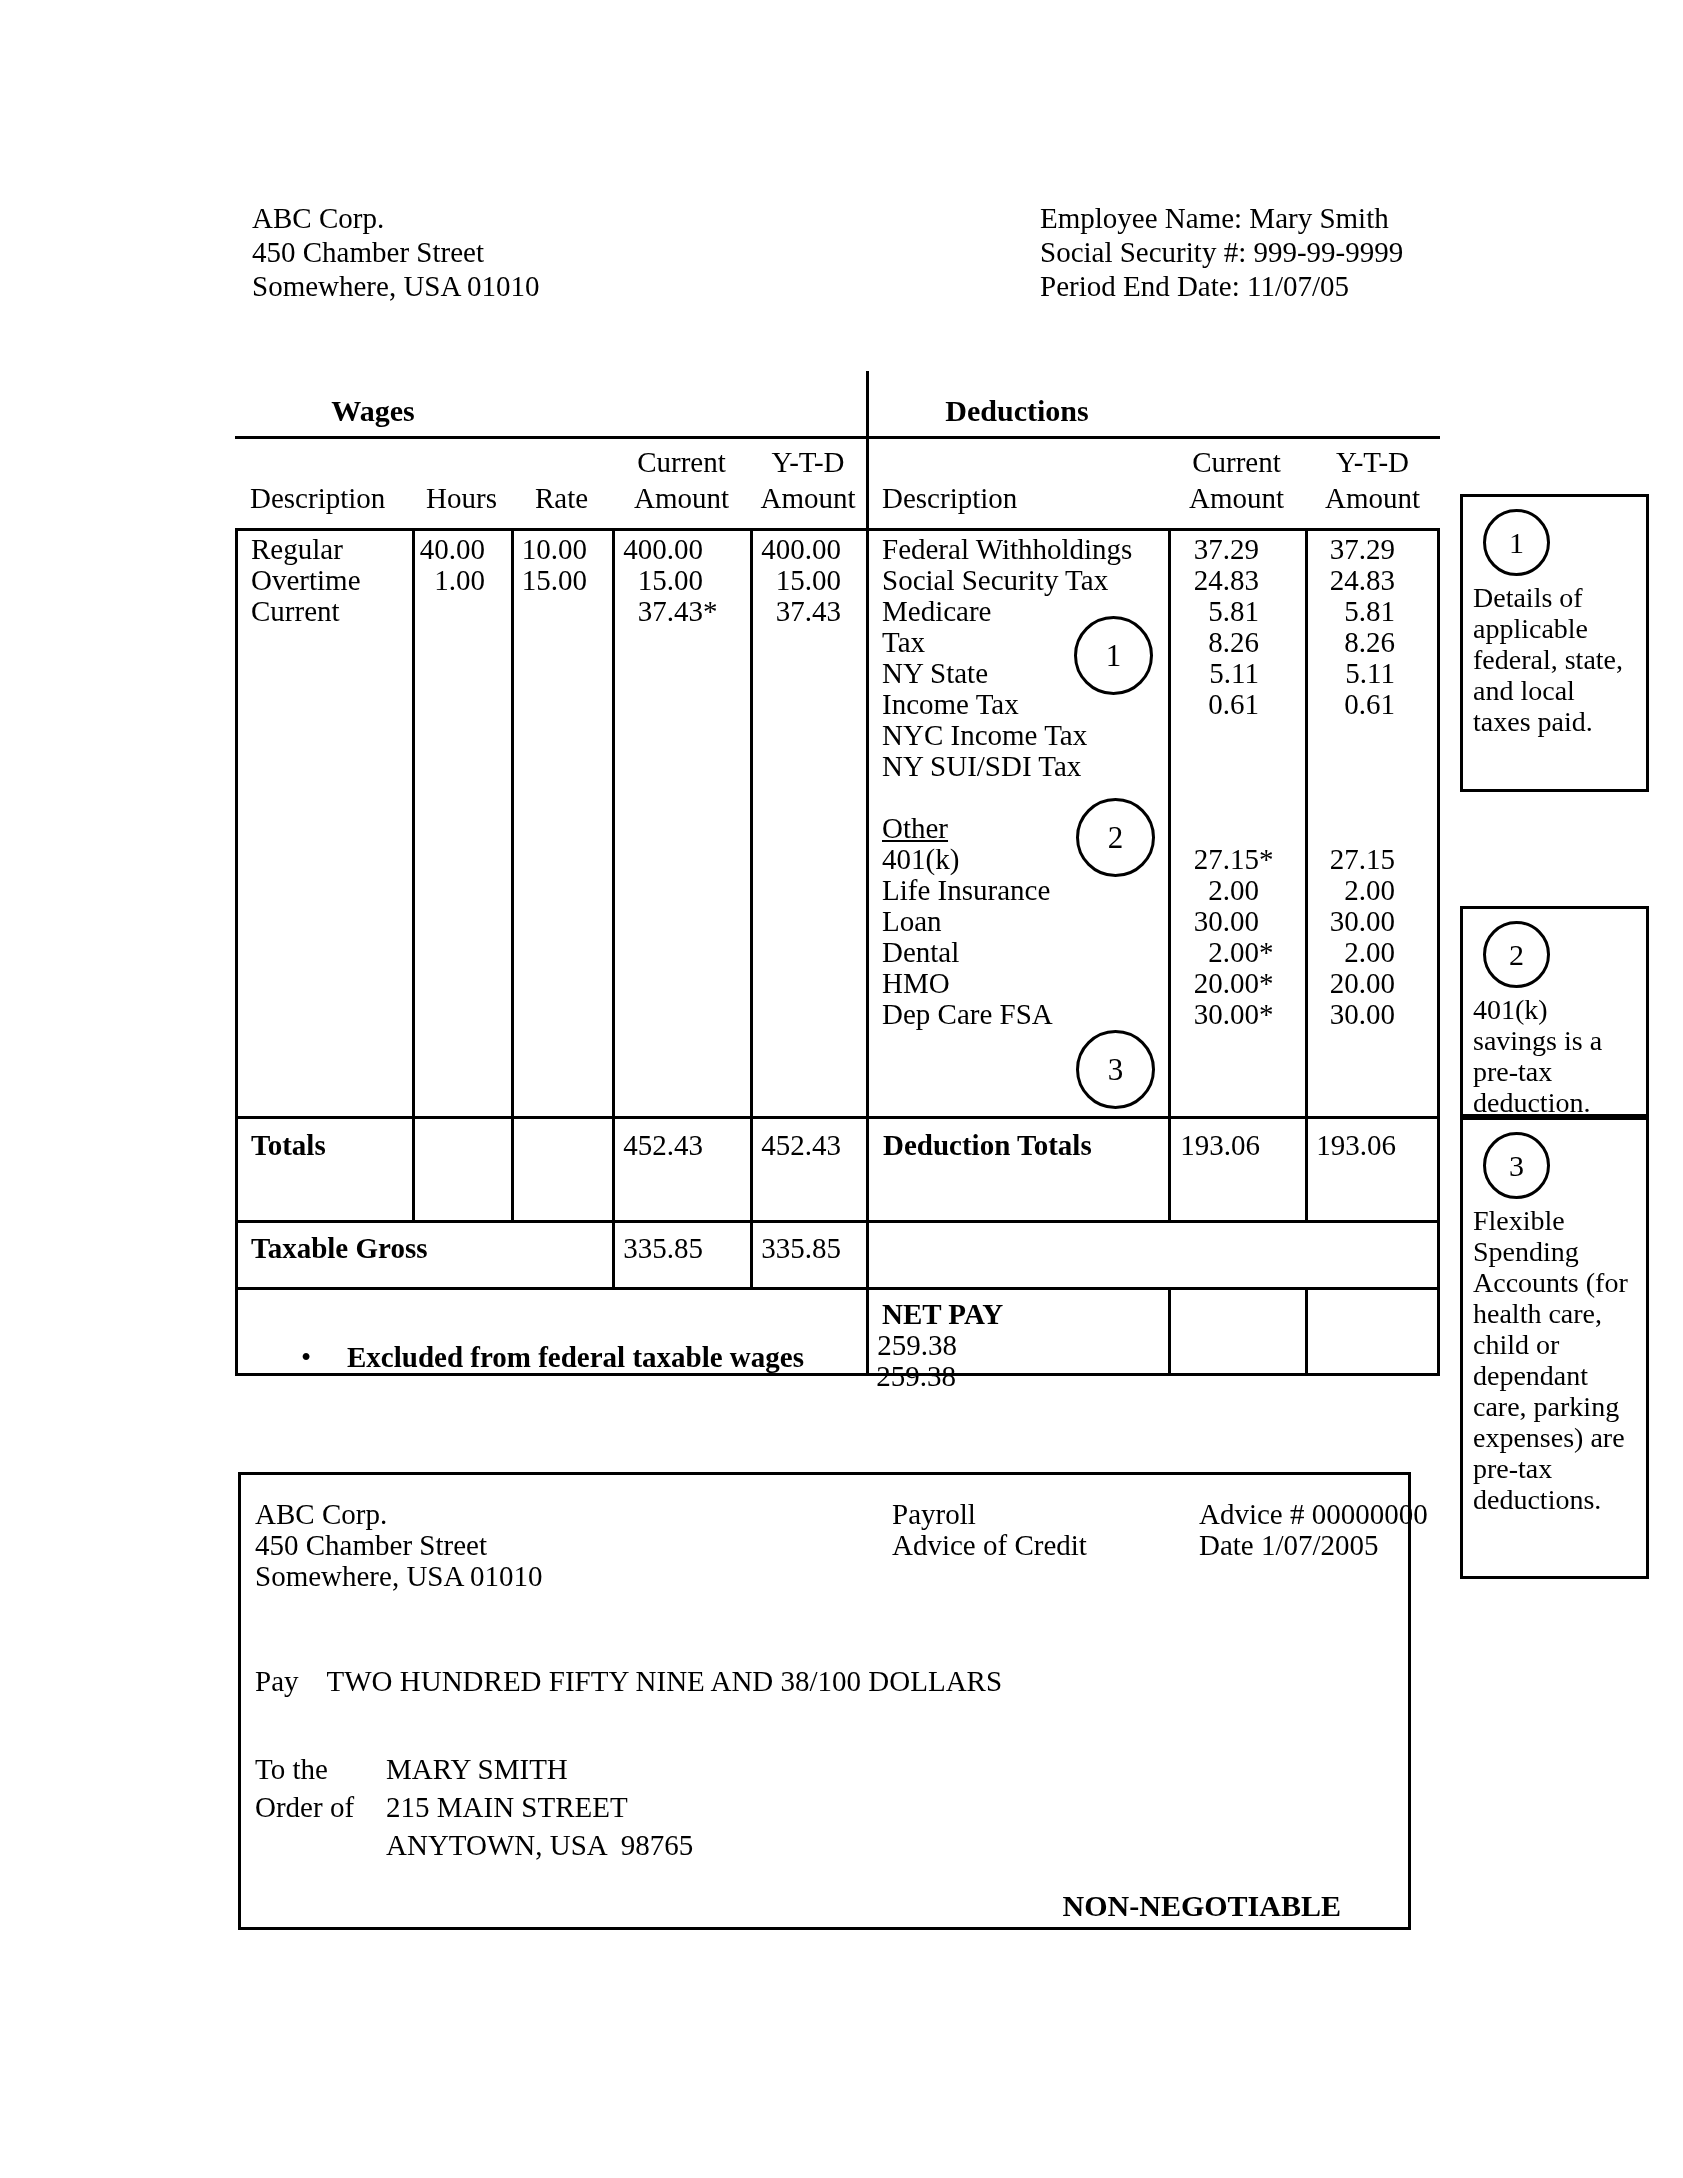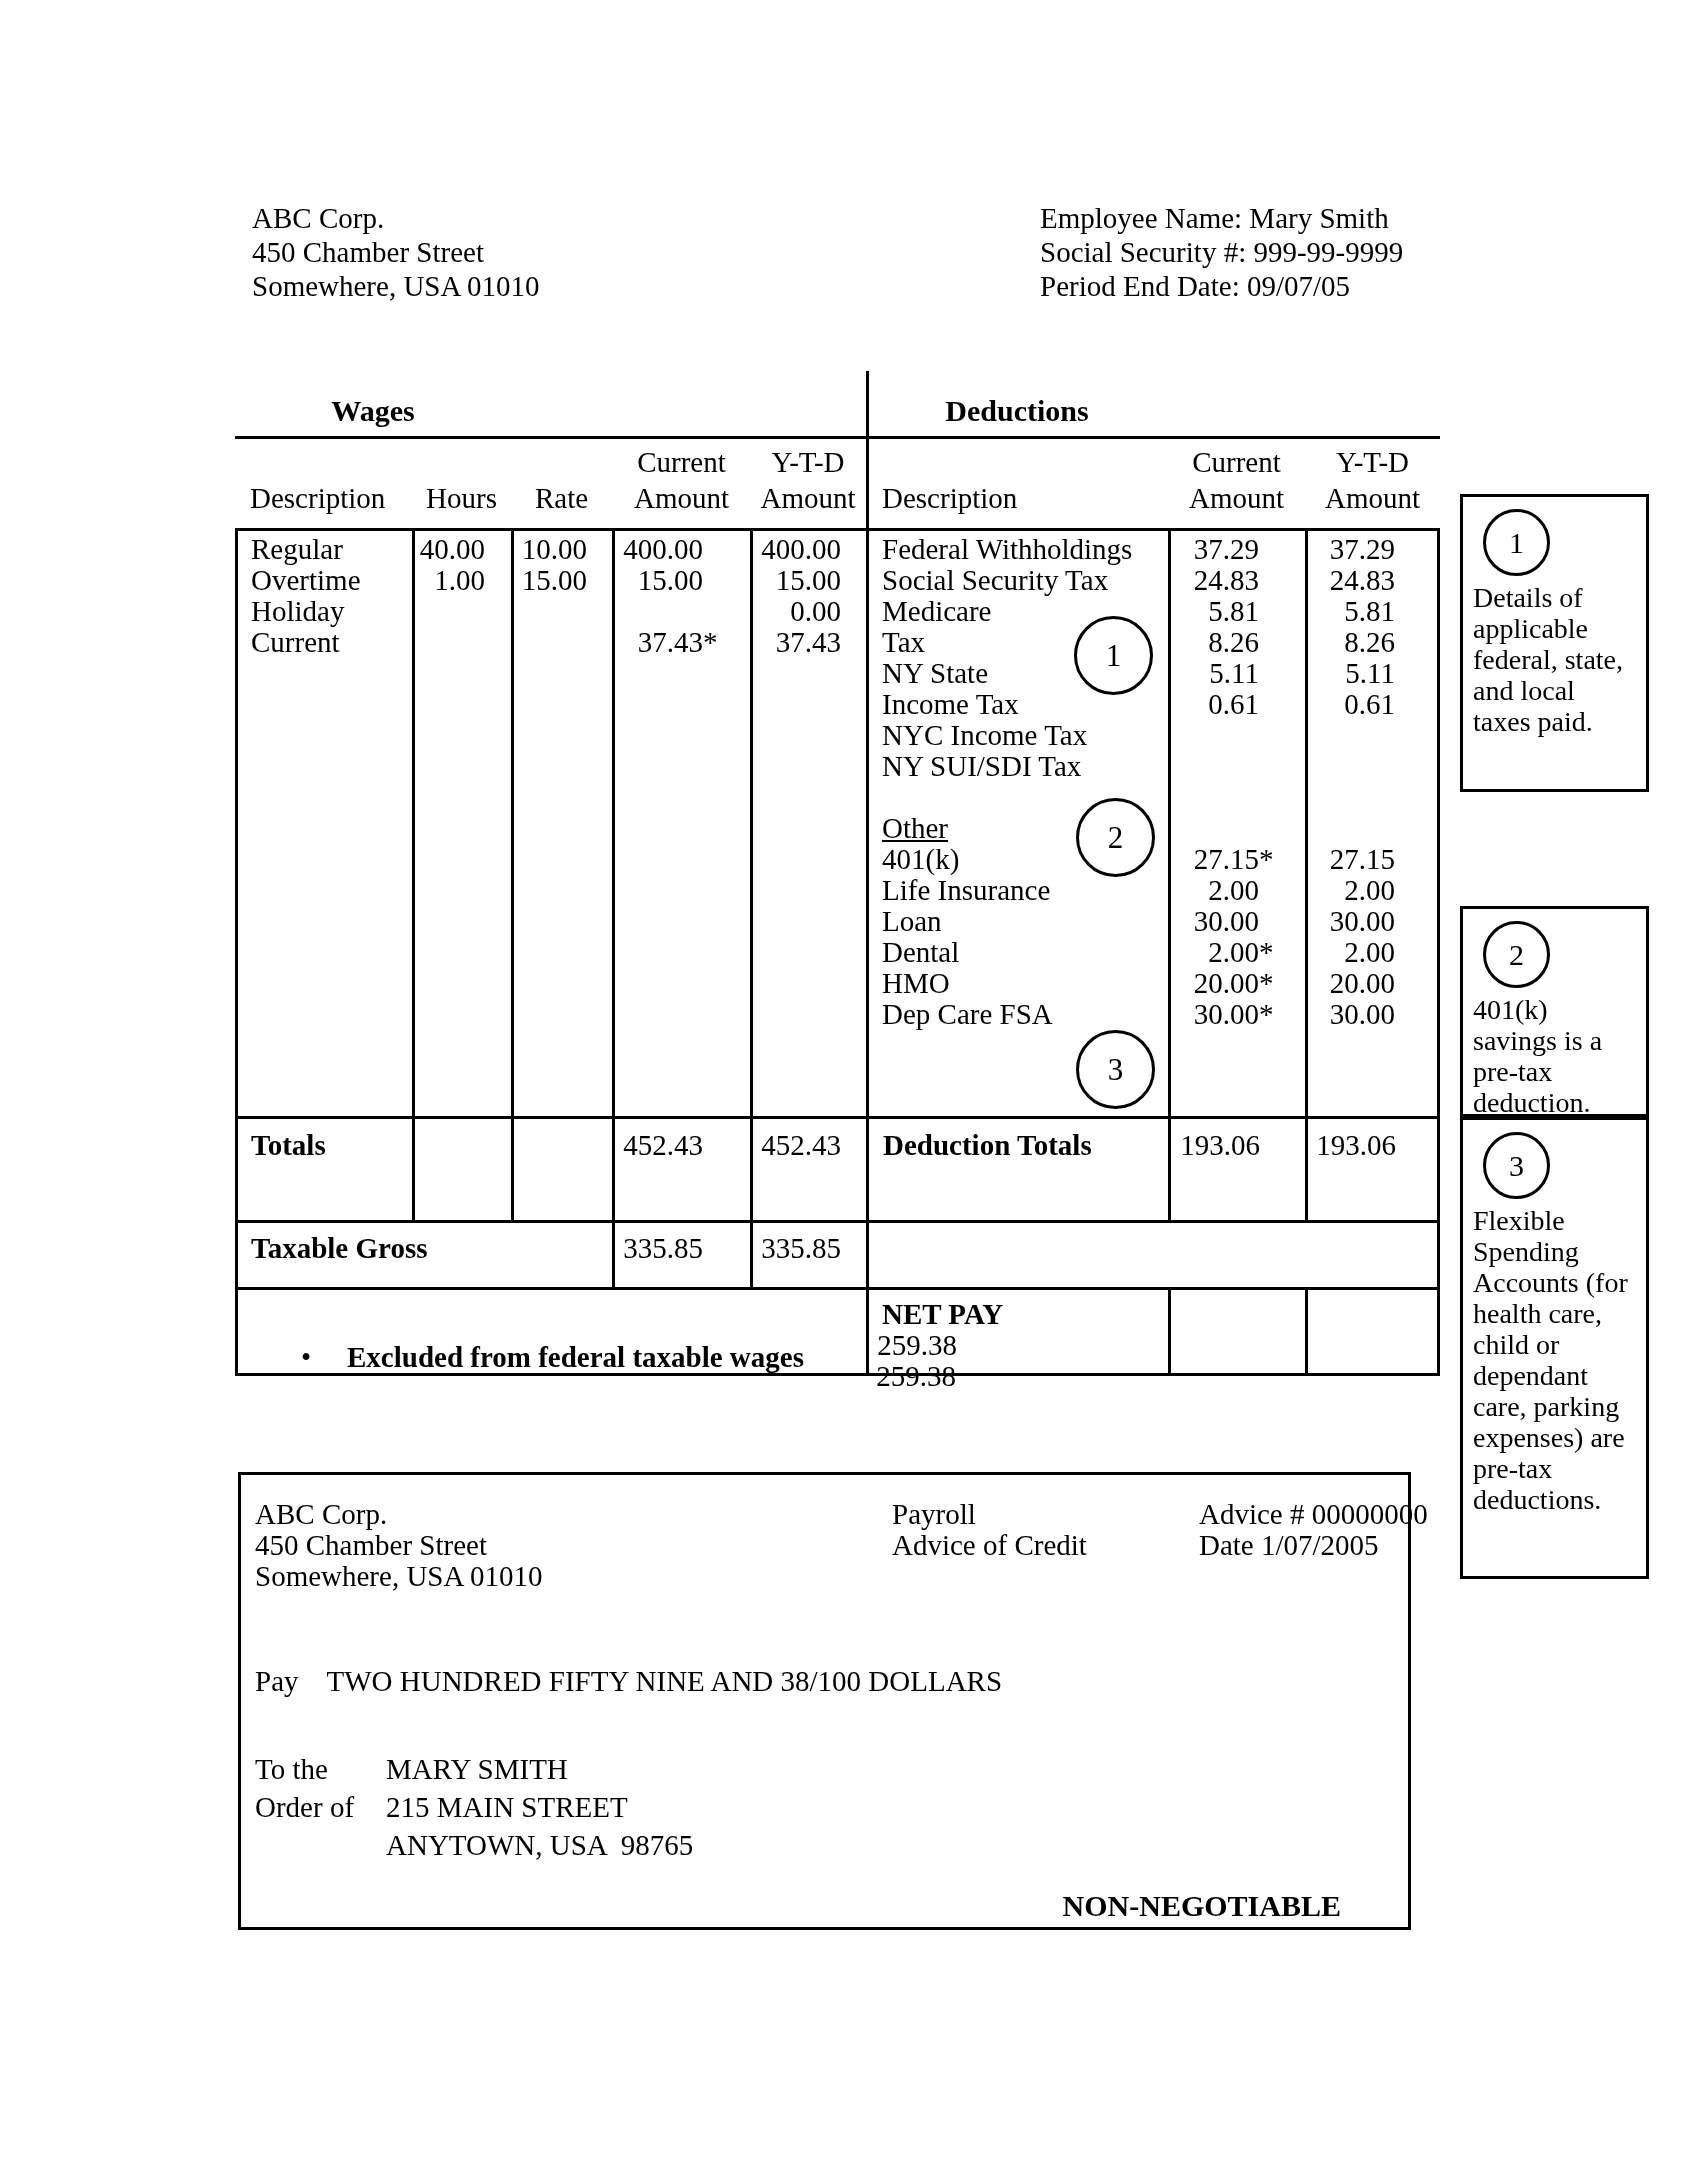--- a/index.html
+++ b/index.html
@@ -53,21 +53,21 @@
 <div class="page">
 
   <div class="abs hdr" style="left:252px;top:201px;">
     <div>ABC Corp.</div>
     <div>450 Chamber Street</div>
     <div>Somewhere, USA 01010</div>
   </div>
   <div class="abs hdr" style="left:1040px;top:201px;">
     <div>Employee Name: Mary Smith</div>
     <div>Social Security #: 999-99-9999</div>
-    <div>Period End Date: 09/07/05</div>
+    <div>Period End Date: 11/07/05</div>
   </div>
 
   <div class="hline" style="left:235px;top:436px;width:1205px;"></div>
   <div class="hline" style="left:235px;top:528px;width:1205px;"></div>
   <div class="hline" style="left:235px;top:1116px;width:1205px;"></div>
   <div class="hline" style="left:235px;top:1220px;width:1205px;"></div>
   <div class="hline" style="left:235px;top:1287px;width:1205px;"></div>
   <div class="hline" style="left:235px;top:1373px;width:1205px;"></div>
   <div class="vline" style="left:235px;top:528px;height:848px;"></div>
   <div class="vline" style="left:866px;top:371px;height:1005px;"></div>
@@ -107,27 +107,20 @@
       <div class="wy">400.00</div>
     </div>
     <div class="frow">
       <div class="wd">Overtime</div>
       <div class="wh">1.00</div>
       <div class="wr">15.00</div>
       <div class="wc"><span>15.00</span><span class="ast"></span></div>
       <div class="wy">15.00</div>
     </div>
     <div class="frow">
-      <div class="wd">Holiday</div>
-      <div class="wh"></div>
-      <div class="wr"></div>
-      <div class="wc"><span></span><span class="ast"></span></div>
-      <div class="wy">0.00</div>
-    </div>
-    <div class="frow">
       <div class="wd">Current</div>
       <div class="wh"></div>
       <div class="wr"></div>
       <div class="wc"><span>37.43</span><span class="ast">*</span></div>
       <div class="wy">37.43</div>
     </div>
   </div>
 
   <div class="abs" style="left:866px;top:534px;">
     <div class="frow">

